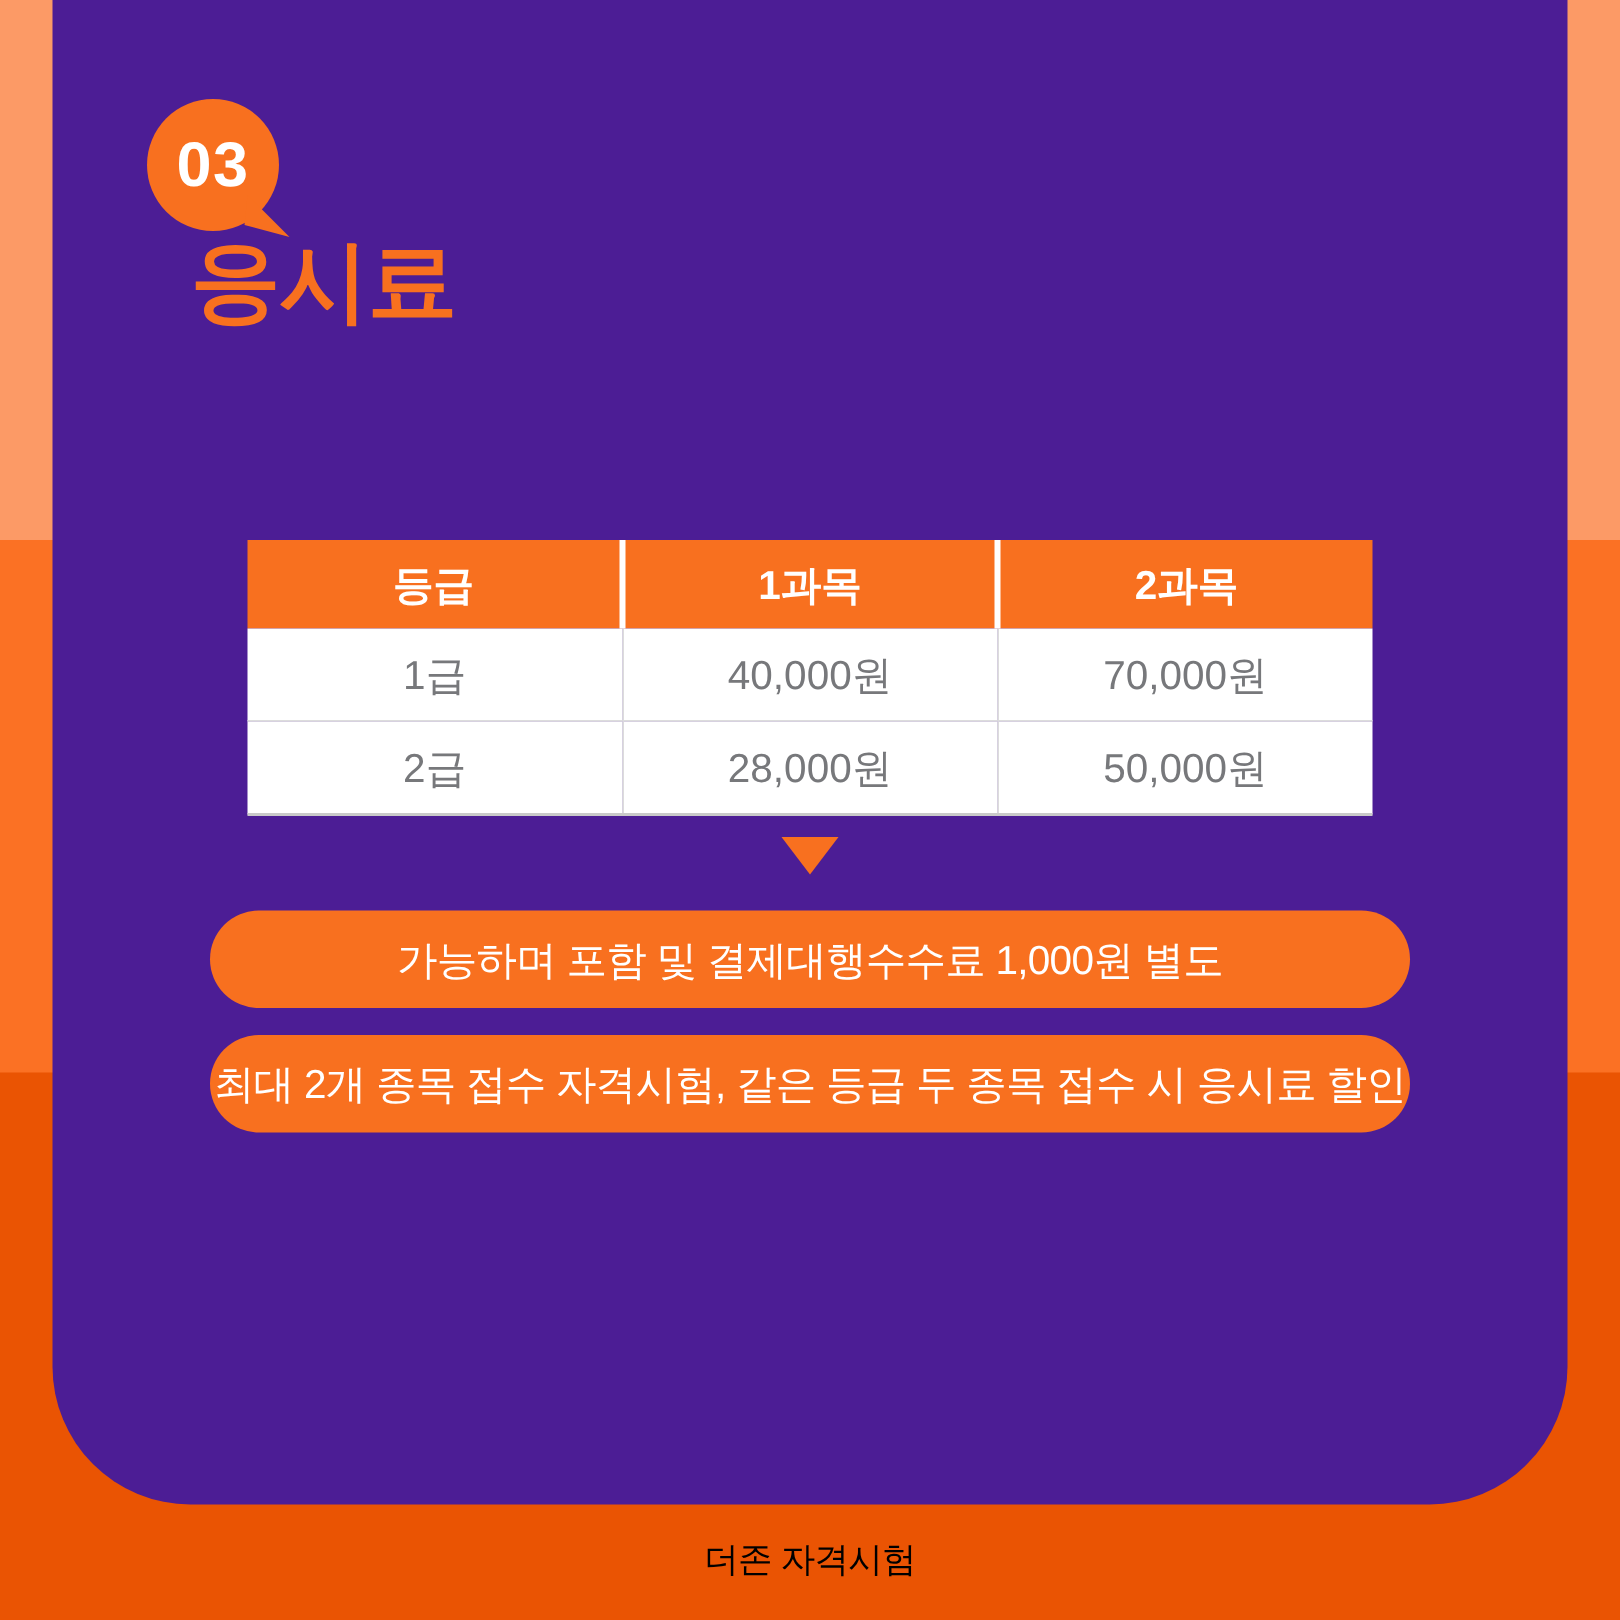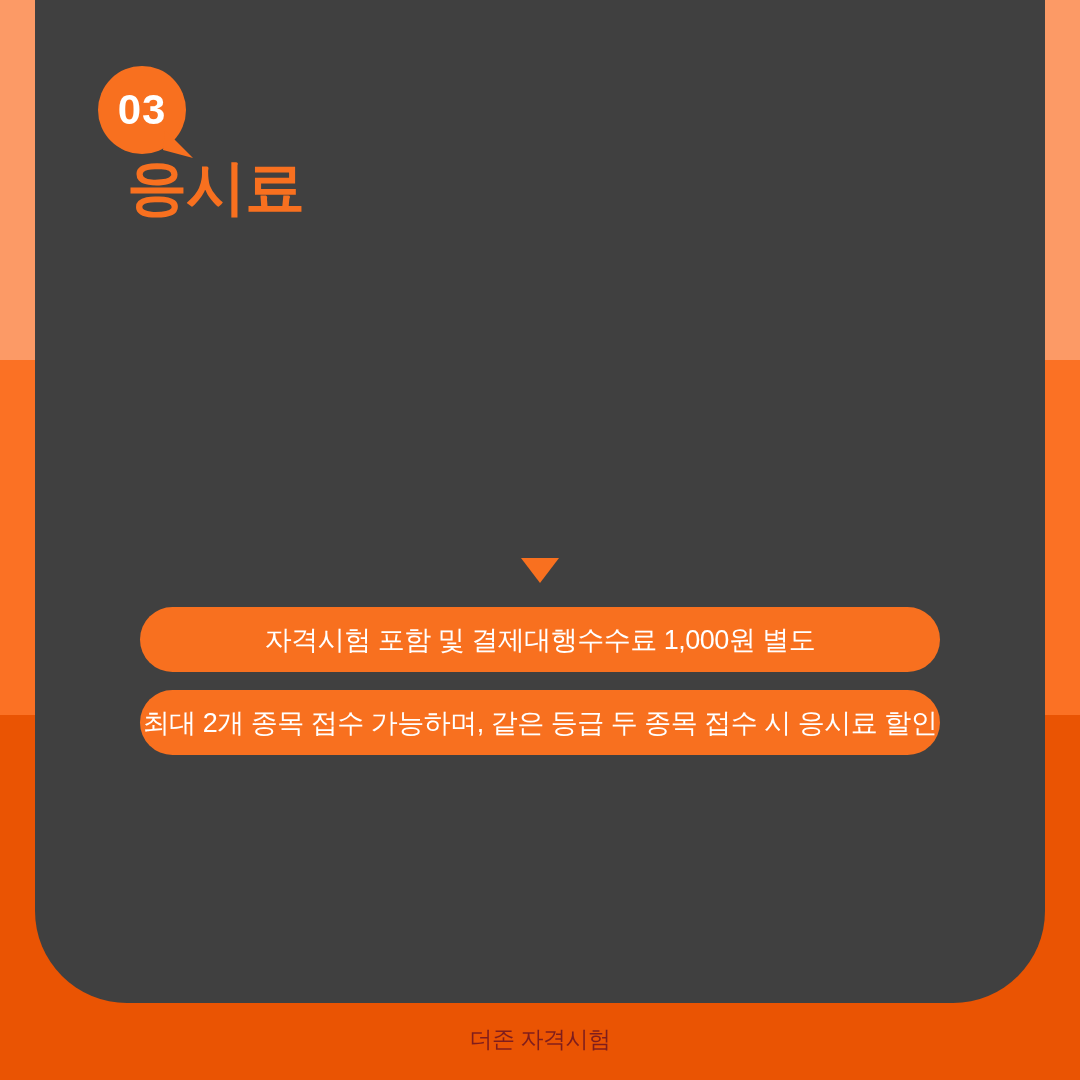--- a/index.html
+++ b/index.html
@@ -10,21 +10,21 @@
   }
   
   .band{position:absolute;left:0;width:1080px;}
   .band-top{top:0;height:360px;background:#FC9A66;}
   .band-mid{top:360px;height:355px;background:#FB7124;}
   .band-bottom{top:715px;height:365px;background:#EA5403;}
 
   
   .card{
     position:absolute;left:35px;top:0;width:1010px;height:1003px;
-    background:#404040;border-radius:0 0 92px 92px;
+    background:#4c1d95;border-radius:0 0 92px 92px;
   }
 
   
   .bubble{
     position:absolute;left:63px;top:66px;width:88px;height:88px;
     background:#F8701F;border-radius:50%;
     display:flex;align-items:center;justify-content:center;
   }
   .bubble-num{color:#ffffff;font-size:42px;font-weight:700;letter-spacing:1px;}
   .bubble-tail{position:absolute;right:-9px;bottom:-8px;}
@@ -72,46 +72,67 @@
   .pill{
     height:65px;border-radius:33px;background:#F8701F;
     display:flex;align-items:center;justify-content:center;
     color:#ffffff;font-size:27px;letter-spacing:-0.5px;
   }
   .pill.bold{font-weight:700;}
 
   
   .footer{
     position:absolute;left:0;top:1024px;width:1080px;text-align:center;
-    color:#7f1d1d;font-size:23px;letter-spacing:-0.5px;
+    color:#000000;font-size:23px;letter-spacing:-0.5px;
   }
 </style>
 </head>
 <body>
 
 <div class="band band-top"></div>
 <div class="band band-mid"></div>
 <div class="band band-bottom"></div>
 
 <div class="card">
 
   <div class="bubble">
     <span class="bubble-num">03</span>
     <svg class="bubble-tail" width="34" height="34" viewBox="0 0 34 34">
       <polygon points="4,2 32,30 2,22" fill="#F8701F"></polygon>
     </svg>
   </div>
 
   <div class="page-title">응시료</div>
 
+  <table class="fee-table">
+    <thead>
+      <tr>
+        <th>등급</th>
+        <th>1과목</th>
+        <th>2과목</th>
+      </tr>
+    </thead>
+    <tbody>
+      <tr>
+        <td>1급</td>
+        <td>40,000원</td>
+        <td>70,000원</td>
+      </tr>
+      <tr>
+        <td>2급</td>
+        <td>28,000원</td>
+        <td>50,000원</td>
+      </tr>
+    </tbody>
+  </table>
 
   <div class="down-triangle">
       <i></i>
     </div>
 
   <div class="pills">
-    <div class="pill">자격시험 포함 및 결제대행수수료 1,000원 별도</div>
-    <div class="pill">최대 2개 종목 접수 가능하며, 같은 등급 두 종목 접수 시 응시료 할인</div>
+    <div class="pill">가능하며 포함 및 결제대행수수료 1,000원 별도</div>
+    <div class="pill">최대 2개 종목 접수 자격시험, 같은 등급 두 종목 접수 시 응시료 할인</div>
   </div>
 
 </div>
 
 <div class="footer">더존 자격시험</div>
 
 </body></html>

